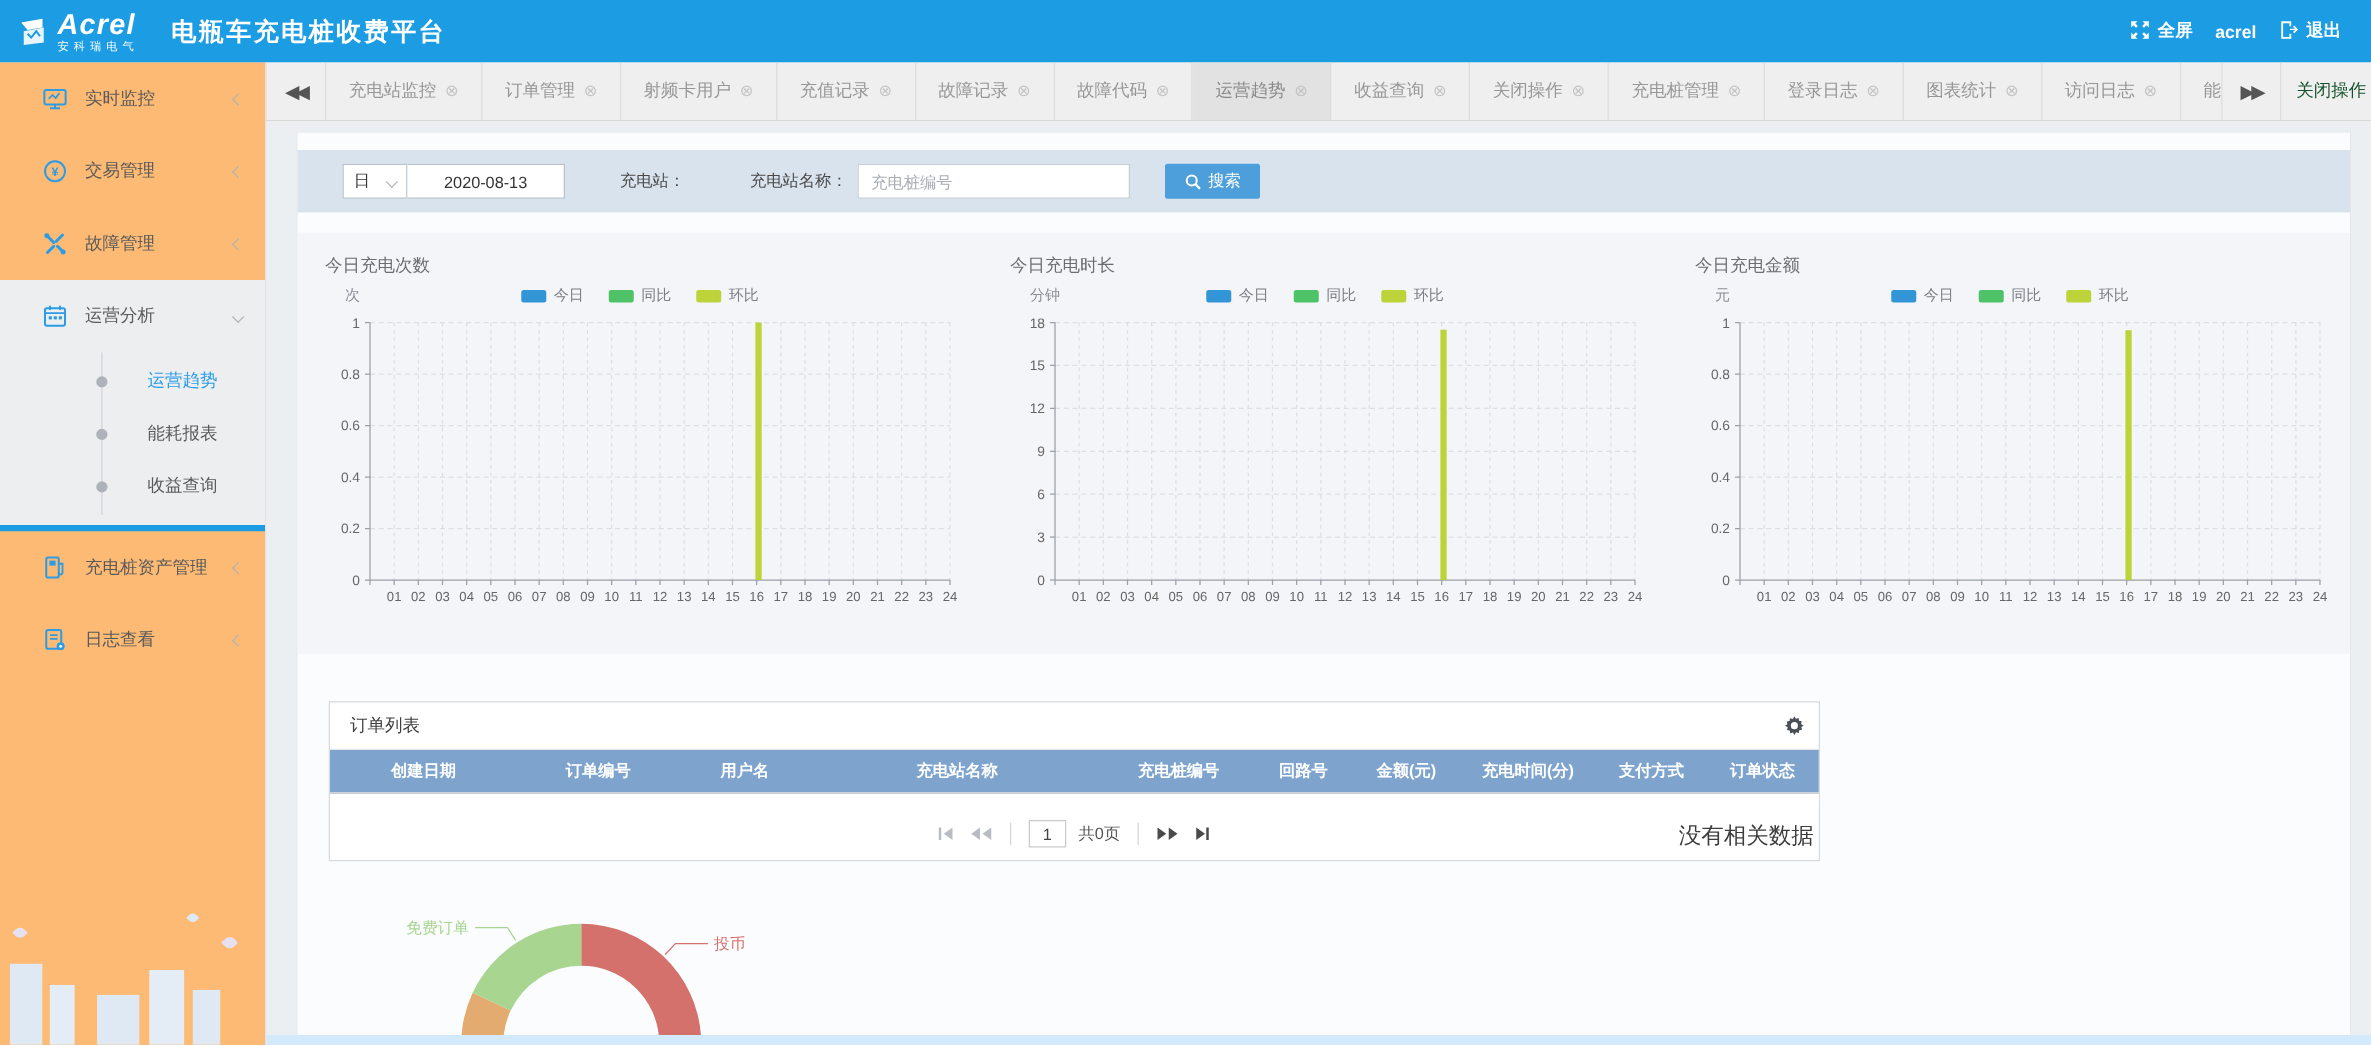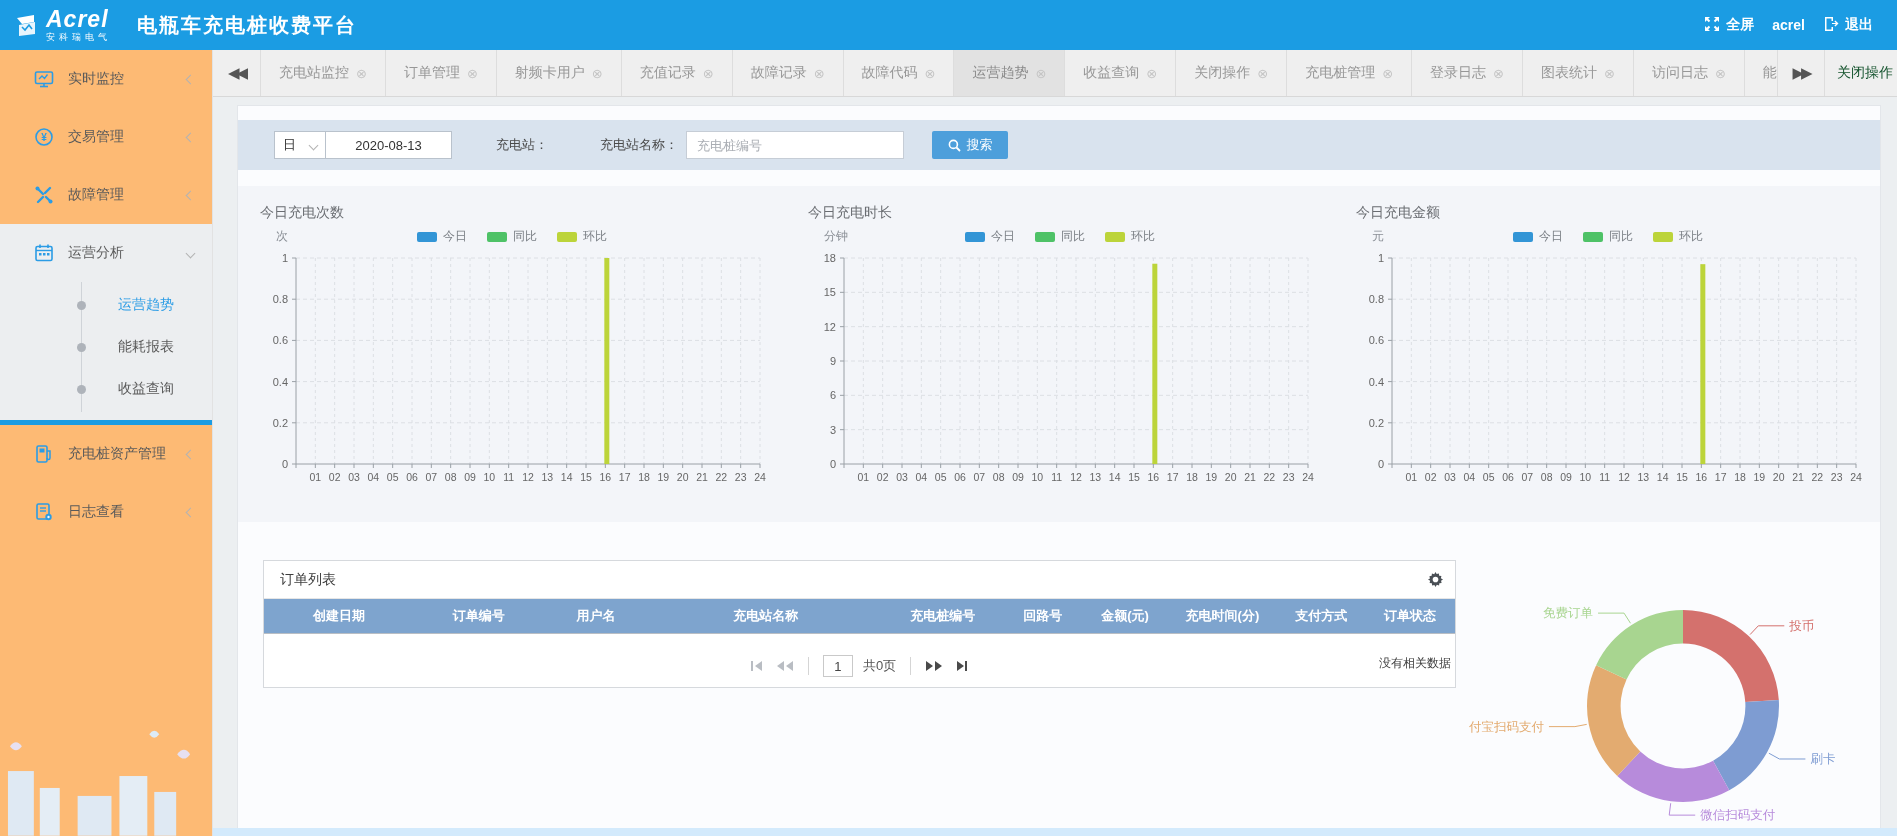--- a/index.html
+++ b/index.html
@@ -64,33 +64,33 @@
   .charts-section{margin-top:16px;background:#f3f5f9;padding:10px 0 18px 0;display:flex;}
   .chart{width:548px;flex:0 0 auto;}
   .chart-title{font-size:14px;color:#6a6d72;padding:8px 0 0 22px;height:28px;}
   .chart-meta{position:relative;height:26px;}
   .chart-unit{position:absolute;left:38px;top:4px;font-size:12px;color:#8a8f96;}
   .legend{display:flex;justify-content:center;gap:20px;padding-top:4px;}
   .legend-item{display:flex;align-items:center;gap:6px;font-size:12px;color:#7a7f85;}
   .legend-swatch{width:20px;height:10px;border-radius:2px;}
 
   
-  .bottom-row{margin-top:38px;display:flex;}
+  .bottom-row{margin-top:38px;display:flex;flex-direction:column;}
   .table-panel{margin-left:25px;width:1193px;flex:0 0 auto;background:#fff;border:1px solid #d6d9dd;}
   .panel-head{height:38px;display:flex;align-items:center;padding:0 12px 0 16px;font-size:14px;color:#3d3d3d;border-bottom:1px solid #e6e6e6;}
   .panel-gear{margin-left:auto;cursor:pointer;display:flex;}
   .thead{height:34px;background:#7ea4ce;display:flex;align-items:center;}
   .th{color:#fff;font-size:13px;font-weight:bold;text-align:center;overflow:hidden;white-space:nowrap;}
   .tbody-empty{height:12px;background:#fff;border-top:1px solid #b9bec4;}
   .pager-row{position:relative;height:42px;display:flex;align-items:center;justify-content:center;gap:10px;}
   .pg-ic{display:flex;align-items:center;cursor:pointer;}
   .pg-sep{width:1px;height:18px;background:#d5d5d5;margin:0 4px;}
   .page-input{width:30px;height:22px;border:1px solid #c9c9c9;text-align:center;font-size:13px;color:#444;}
   .pages-total{font-size:13px;color:#555;text-align:right;}
-  .empty-text{position:absolute;right:4px;top:10px;font-size:12px;color:#3c3c3c;}
+  .empty-text{position:absolute;right:4px;top:10px;font-size:18px;color:#3c3c3c;}
 
   .donut-area{flex:1 1 auto;position:relative;}
   .donut-svg{position:absolute;left:0;top:-22px;}
 
   .footer-strip{position:absolute;left:0;right:0;bottom:0;height:8px;background:#d3eafc;z-index:5;}
 </style>
 </head>
 <body>
 
 <div class="app">

